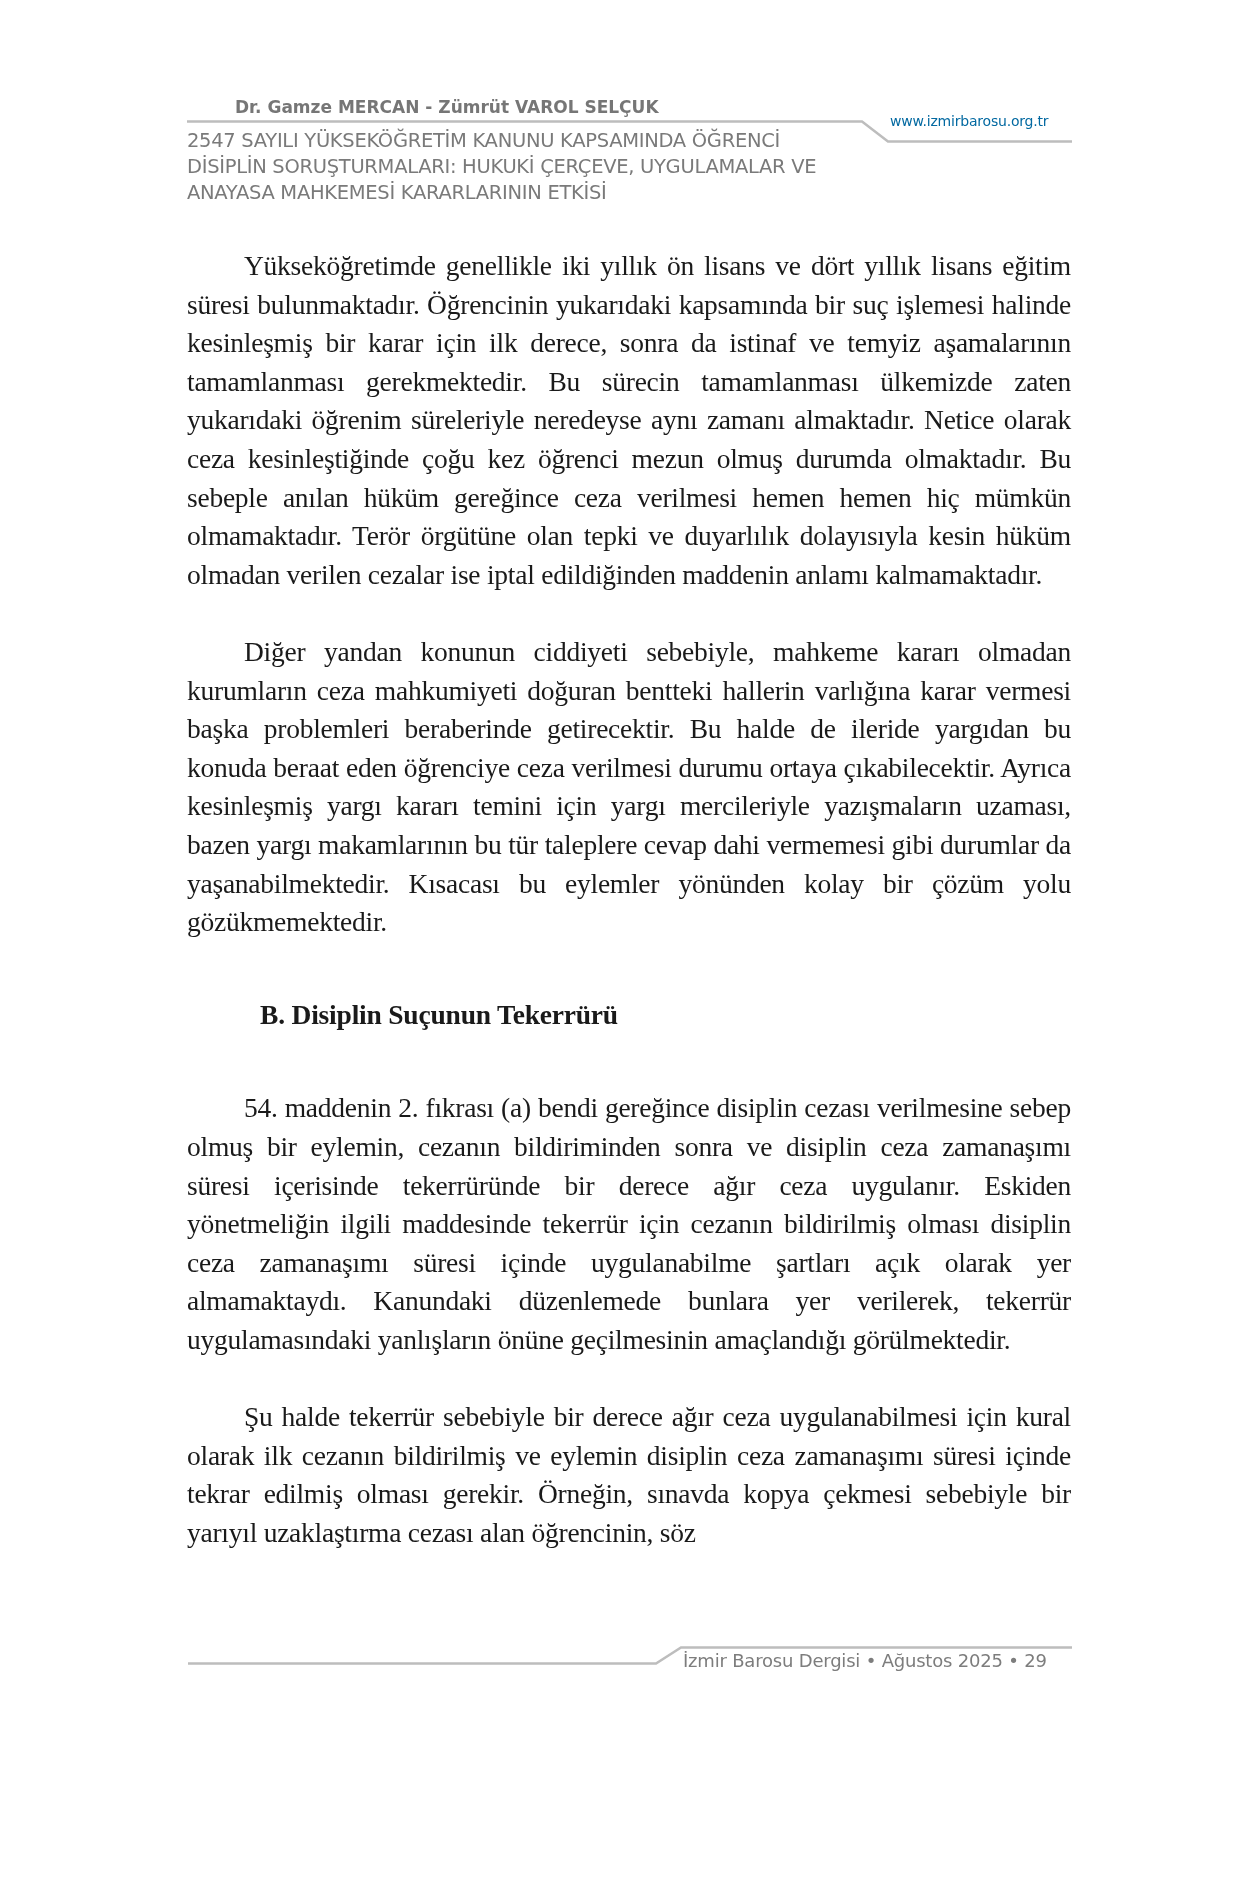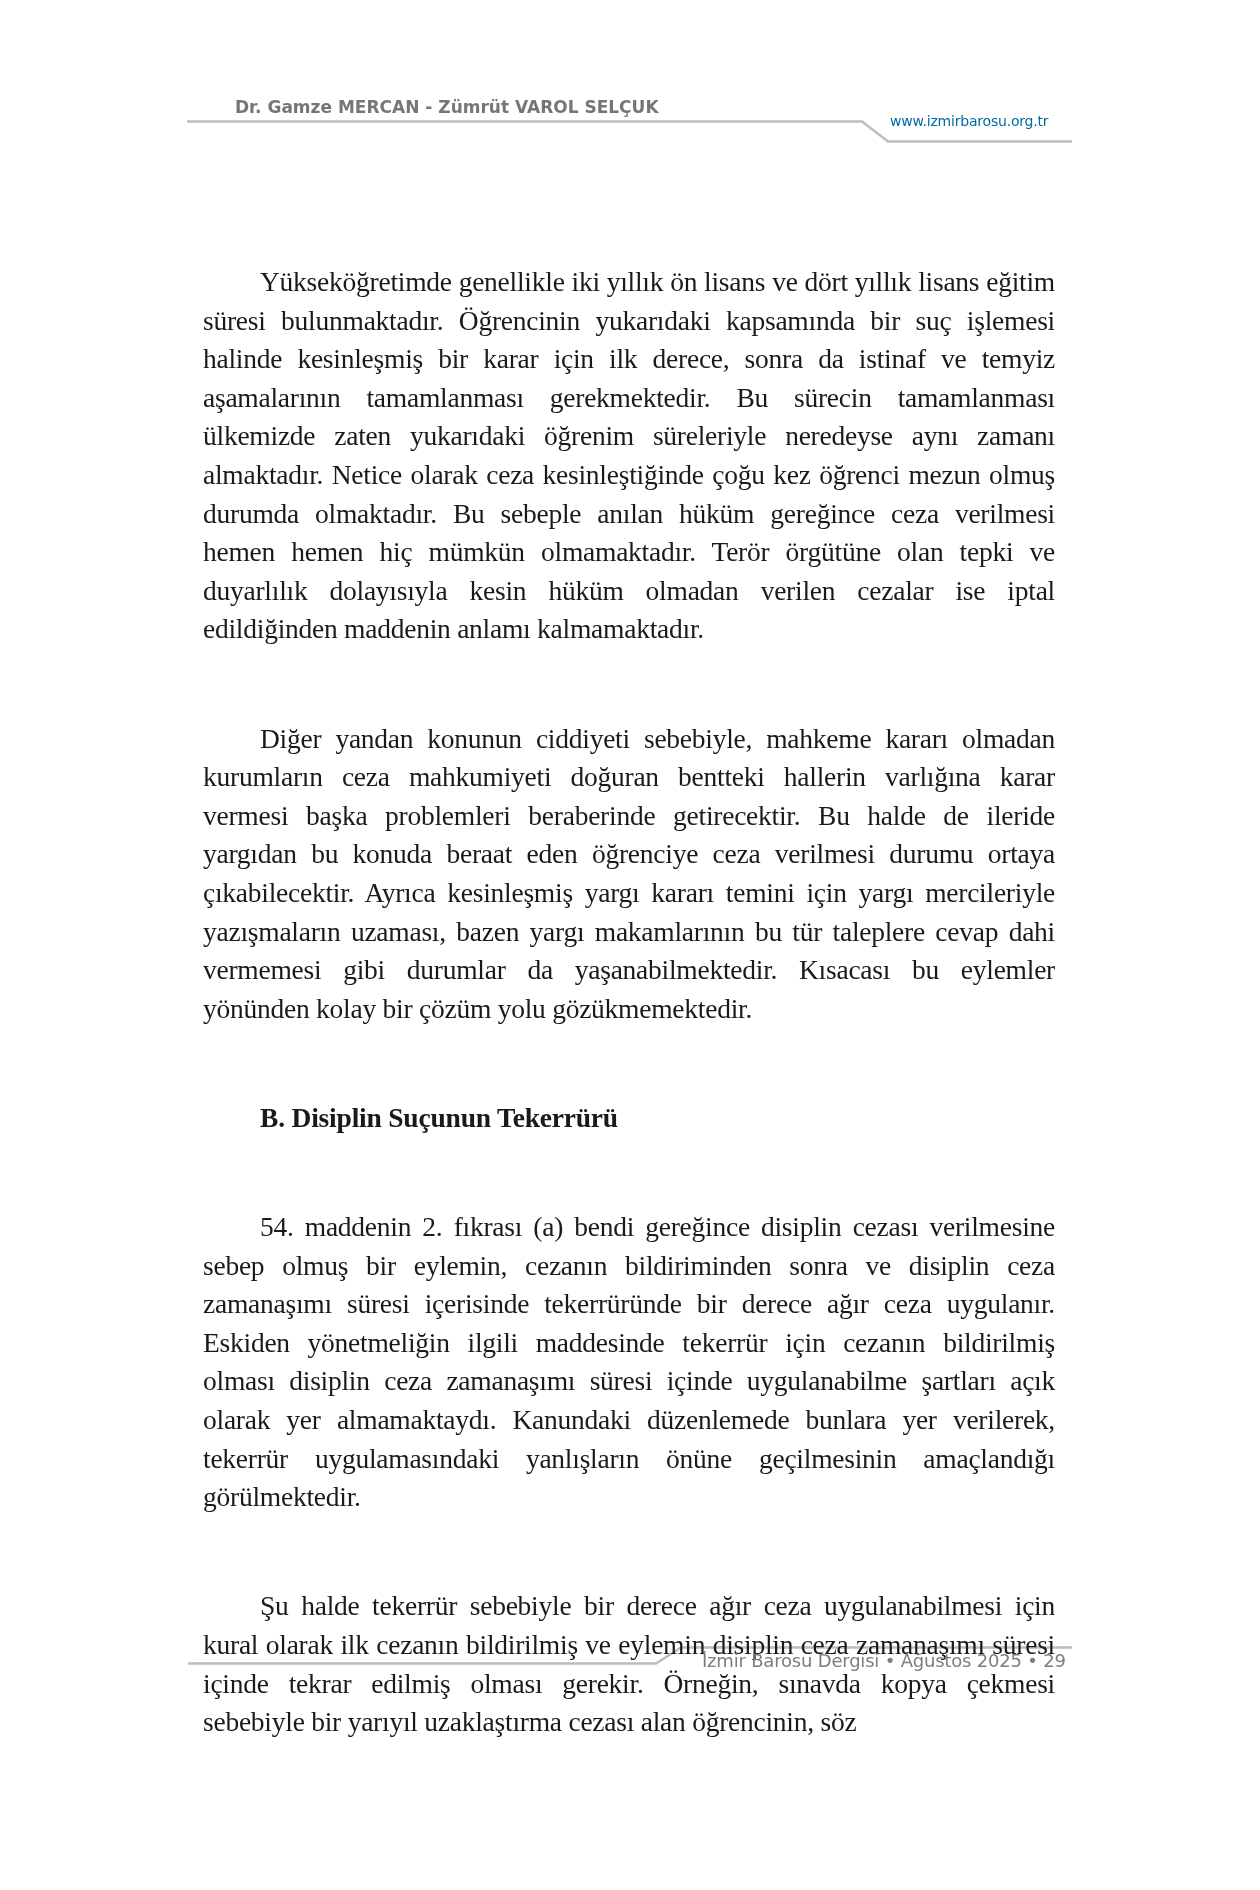--- a/index.html
+++ b/index.html
@@ -23,47 +23,52 @@
     white-space: nowrap; letter-spacing: -0.2px;
   }
   svg.rule { position: absolute; left: 0; top: 0; width: 1260px; height: 1890px; pointer-events: none; }
 
   .body-text {
     position: absolute; left: 187px; top: 247px; width: 884px;
     font-family: "Liberation Serif", "DejaVu Serif", serif;
     font-size: 27.5px; line-height: 38.6px; color: #1a1a1a;
     text-align: justify; letter-spacing: -0.25px;
   }
-  .para { text-indent: 57px; margin: 16px; }
+  .para { text-indent: 57px; margin: 0; }
   .para + .gap { height: 38.6px; }
   .gap { height: 38.6px; }
   .heading {
     font-weight: bold; text-indent: 57px; margin: 16px; text-align: left;
     letter-spacing: -0.2px;
   }
 
   .footer {
-    position: absolute; left: 702px; top: 1650px;
+    position: absolute; left: 683px; top: 1650px;
     font-family: "DejaVu Sans", sans-serif; font-size: 18px; color: #7d7d7d;
     white-space: nowrap; letter-spacing: -0.2px;
   }
   .footer span { display: inline; }
 </style>
 </head>
 <body>
 
 <div class="page">
 
   <svg class="rule" viewBox="0 0 1260 1890">
     <polyline points="187,121.5 862,121.5 888,141.5 1072,141.5" fill="none" stroke="#bdbdbd" stroke-width="2.5"></polyline>
     <polyline points="188,1663.5 656,1663.5 681,1647.5 1072,1647.5" fill="none" stroke="#bdbdbd" stroke-width="2.5"></polyline>
   </svg>
 
   <div class="hdr-authors">Dr. Gamze MERCAN - Zümrüt VAROL SELÇUK</div>
 
+  <div class="hdr-title">
+    <div>2547 SAYILI YÜKSEKÖĞRETİM KANUNU KAPSAMINDA ÖĞRENCİ</div>
+    <div>DİSİPLİN SORUŞTURMALARI: HUKUKİ ÇERÇEVE, UYGULAMALAR VE</div>
+    <div>ANAYASA MAHKEMESİ KARARLARININ ETKİSİ</div>
+  </div>
 
   <div class="hdr-url">www.izmirbarosu.org.tr</div>
 
   <div class="body-text">
     <p class="para">Yükseköğretimde genellikle iki yıllık ön lisans ve dört yıllık lisans eğitim süresi bulunmaktadır. Öğrencinin yukarıdaki kapsamında bir suç işlemesi halinde kesinleşmiş bir karar için ilk derece, sonra da istinaf ve temyiz aşamalarının tamamlanması gerekmektedir. Bu sürecin tamamlanması ülkemizde zaten yukarıdaki öğrenim süreleriyle neredeyse aynı zamanı almaktadır. Netice olarak ceza kesinleştiğinde çoğu kez öğrenci mezun olmuş durumda olmaktadır. Bu sebeple anılan hüküm gereğince ceza verilmesi hemen hemen hiç mümkün olmamaktadır. Terör örgütüne olan tepki ve duyarlılık dolayısıyla kesin hüküm olmadan verilen cezalar ise iptal edildiğinden maddenin anlamı kalmamaktadır.</p>
     <div class="gap"></div>
     <p class="para">Diğer yandan konunun ciddiyeti sebebiyle, mahkeme kararı olmadan kurumların ceza mahkumiyeti doğuran bentteki hallerin varlığına karar vermesi başka problemleri beraberinde getirecektir. Bu halde de ileride yargıdan bu konuda beraat eden öğrenciye ceza verilmesi durumu ortaya çıkabilecektir. Ayrıca kesinleşmiş yargı kararı temini için yargı mercileriyle yazışmaların uzaması, bazen yargı makamlarının bu tür taleplere cevap dahi vermemesi gibi durumlar da yaşanabilmektedir. Kısacası bu eylemler yönünden kolay bir çözüm yolu gözükmemektedir.</p>
     <div class="gap"></div>
     <p class="heading">B. Disiplin Suçunun Tekerrürü</p>
     <div class="gap"></div>

